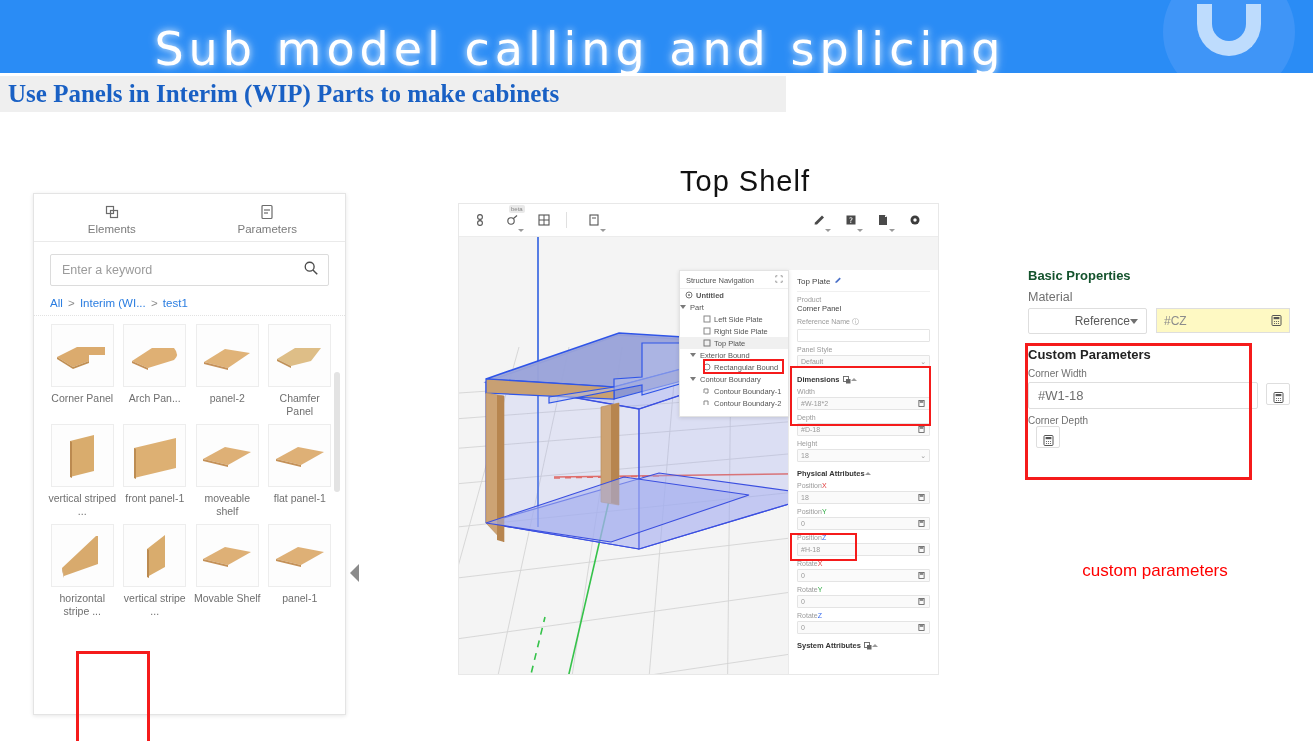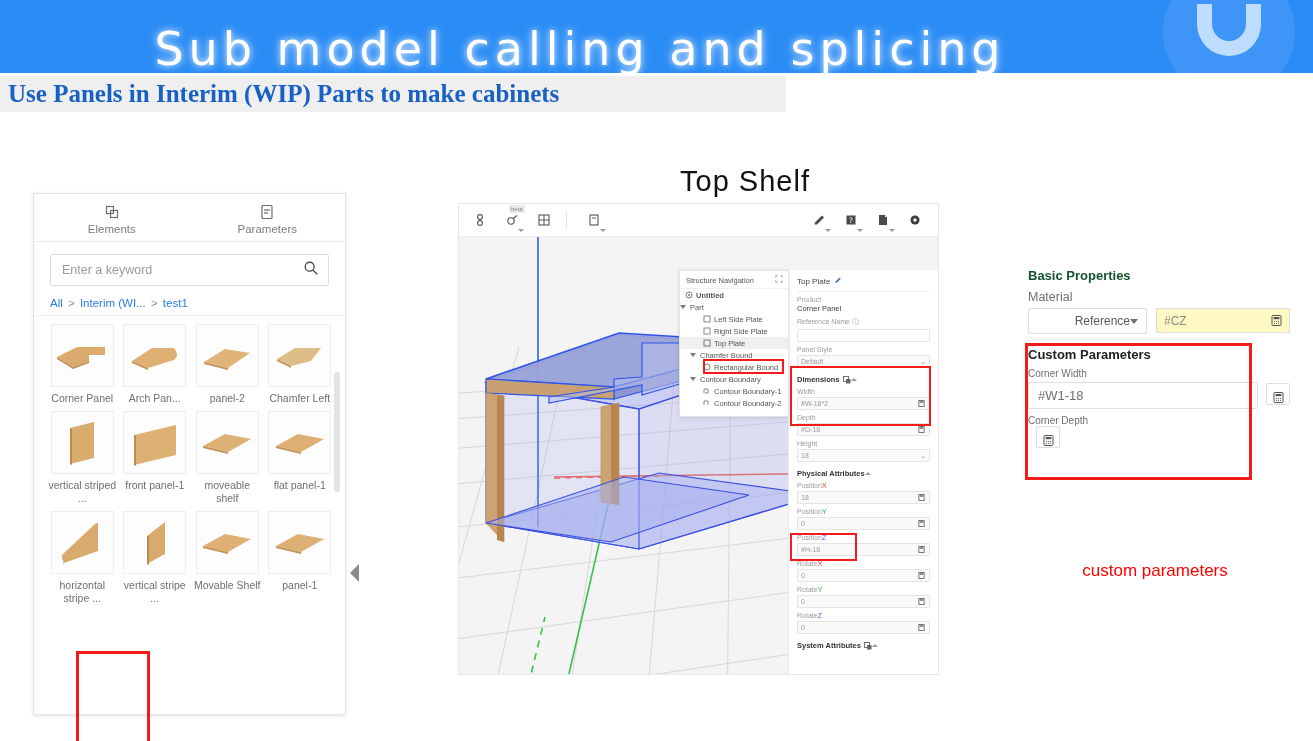--- a/index.html
+++ b/index.html
@@ -359,21 +359,21 @@
       </div>
       <div class="part-label">panel-2</div>
     </div>
     <div class="part-cell">
       <div class="part-thumb">
         <svg width="58" height="38" viewBox="0 0 58 38">
             <polygon points="6,22 24,11 50,11 40,24 20,29" fill="#debe87"></polygon>
             <polygon points="6,22 20,29 20,31 6,24" fill="#c09258"></polygon>
           </svg>
       </div>
-      <div class="part-label">Chamfer Left</div>
+      <div class="part-label">Chamfer Panel</div>
     </div>
 
     <div class="part-cell">
       <div class="part-thumb">
         <svg width="48" height="54" viewBox="0 0 48 54">
             <polygon points="12,12 36,6 36,42 12,48" fill="#d9ac6d"></polygon>
             <polygon points="12,12 14,13 14,49 12,48" fill="#bb8a50"></polygon>
           </svg>
       </div>
       <div class="part-label">vertical striped ...</div>
@@ -610,21 +610,21 @@
         <span class="node-ico">
           <svg viewBox="0 0 8 8" width="8" height="8">
               <rect x="1" y="1" width="6" height="6" fill="none" stroke="#777" stroke-width="1"></rect>
             </svg>
         </span>
         <span>Top Plate</span>
       </div>
 
       <div class="struct-row" style="padding-left:10px;">
         <span class="caret-d"></span>
-        <span>Chamfer Bound</span>
+        <span>Exterior Bound</span>
       </div>
 
       <div class="struct-row" style="padding-left:23px;">
         <span class="node-ico">
           <svg viewBox="0 0 8 8" width="8" height="8">
               <circle cx="4" cy="4" r="3" fill="none" stroke="#888" stroke-width="1"></circle>
             </svg>
         </span>
         <span>Rectangular Bound</span>
       </div>

